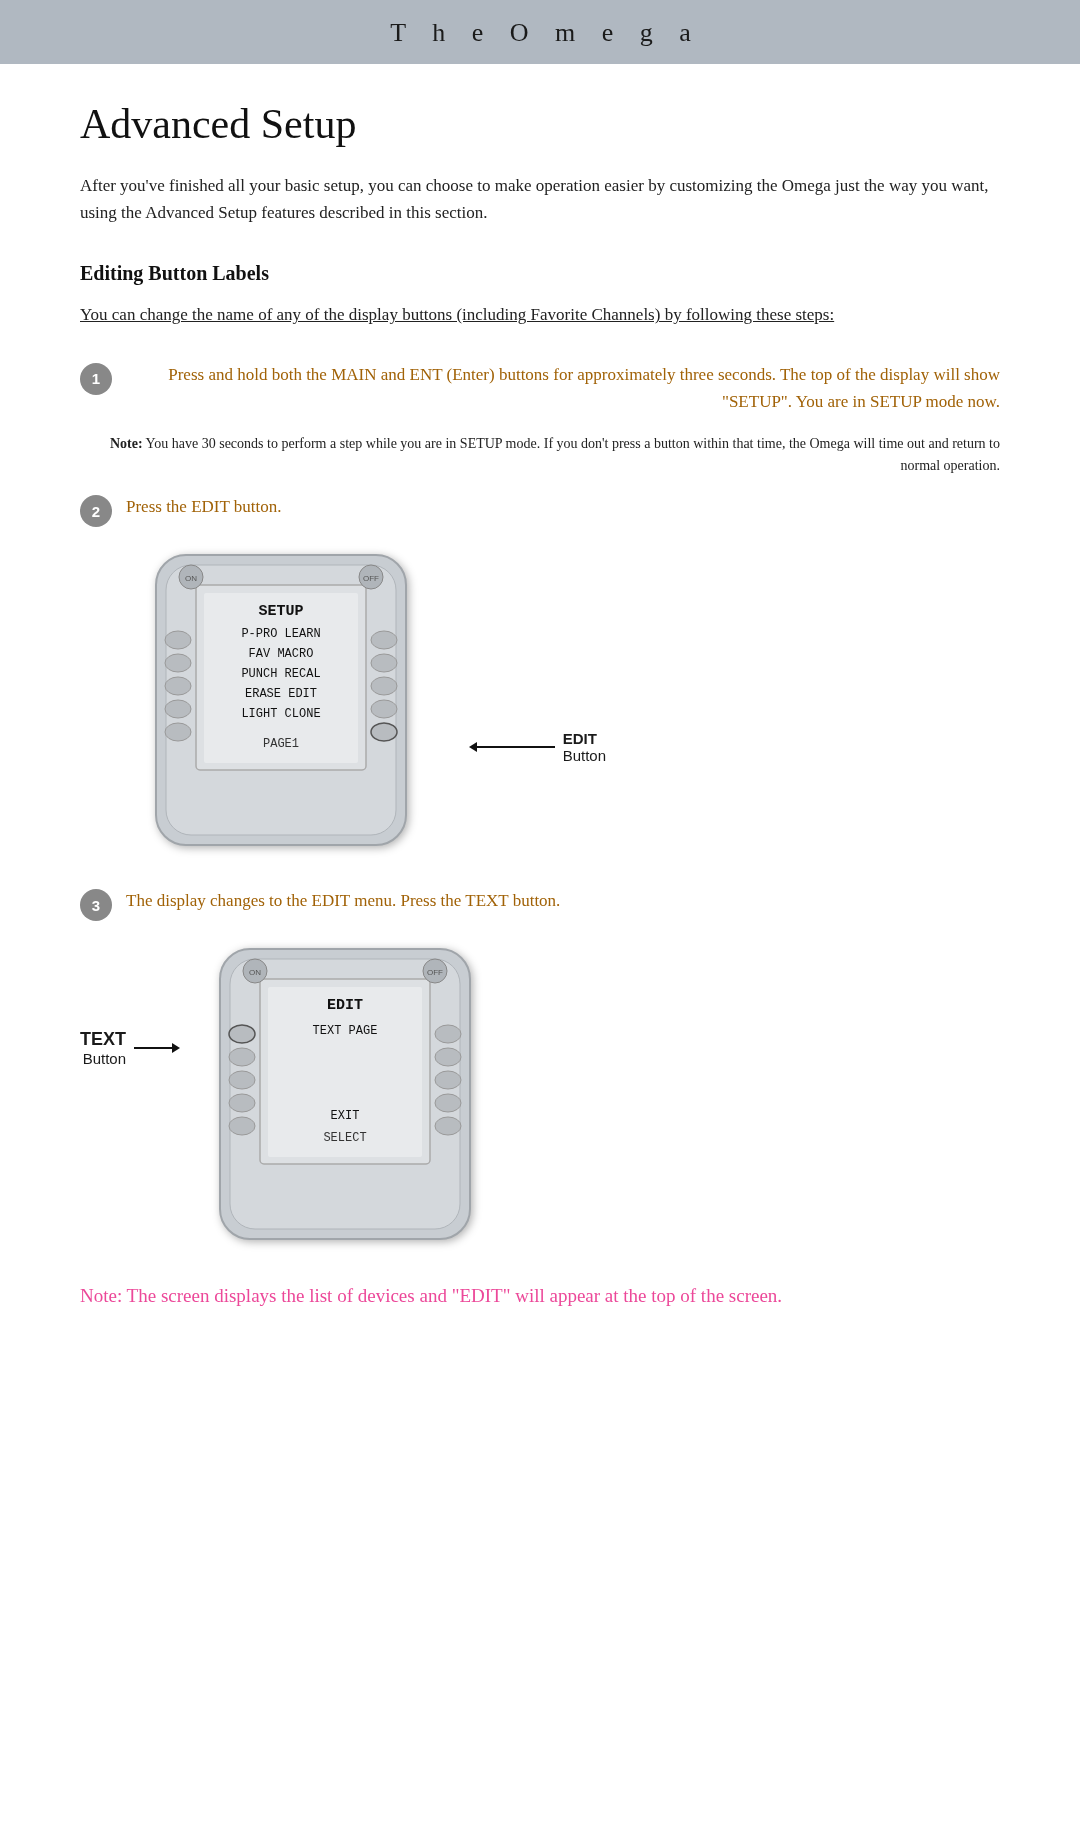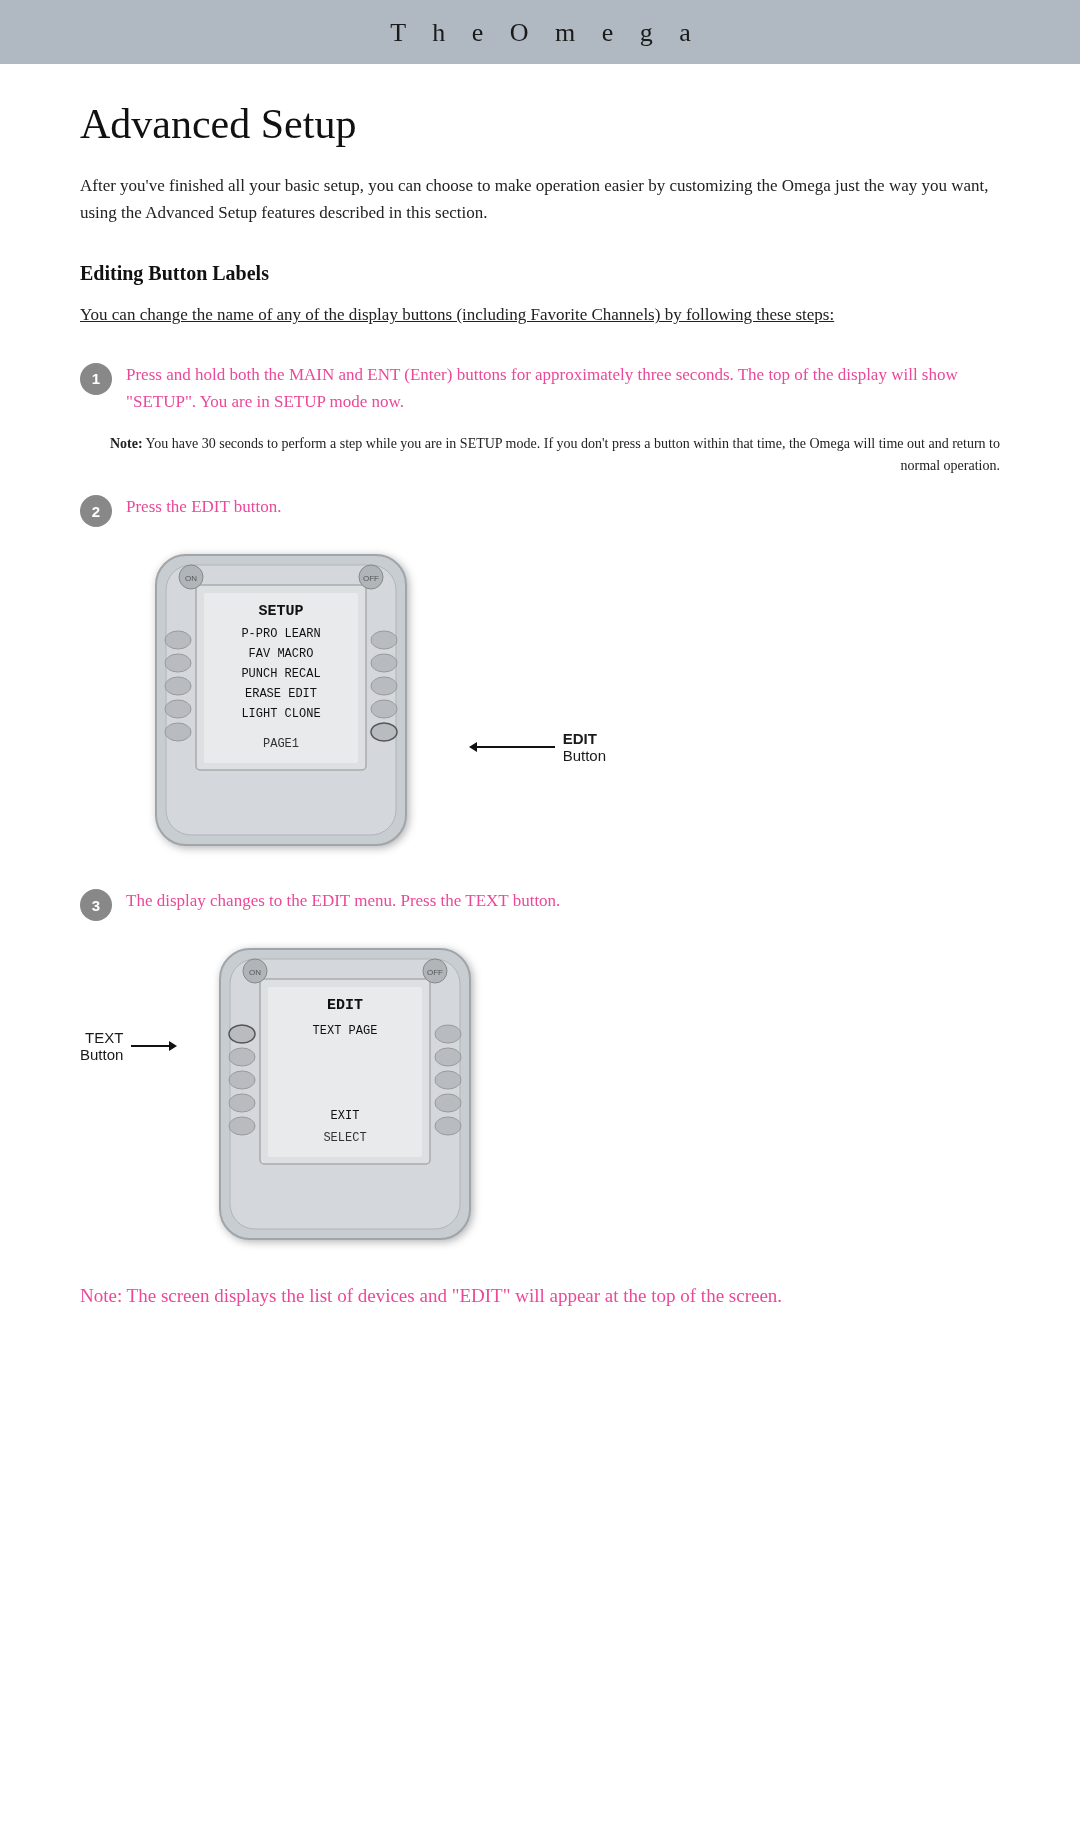--- a/index.html
+++ b/index.html
@@ -86,21 +86,22 @@
       font-size: 15px;
       font-weight: bold;
       font-family: Arial, sans-serif;
       flex-shrink: 0;
       margin-top: 2px;
     }
 
     .step-text {
       font-size: 17px;
       line-height: 1.6;
-      color: #ec4899;
+      color: #a16207;
+      text-align: right;
     }
 
     
     .note-text {
       font-size: 14px;
       line-height: 1.55;
       color: #222;
       margin-bottom: 17px;
       margin-left: 0;
       text-align: right;
@@ -253,21 +254,21 @@
   <div class="step">
     <div class="step-number">3</div>
     <p class="step-text">The display changes to the EDIT menu. Press the TEXT button.</p>
   </div>
 
   <div class="second-device-row">
 
     <div class="callout-left-block">
       <div style="display:flex; align-items:center;">
         <div style="margin-right:8px; text-align:right;">
-          <div style="font-weight:normal; font-family:Arial,sans-serif; font-size:15px;">TEXT</div>
+          <div style="font-weight:bold; font-family:Arial,sans-serif; font-size:18px;">TEXT</div>
           <div style="font-family:Arial,sans-serif; font-size:15px;">Button</div>
         </div>
         <div style="width:40px; height:2px; background:#111; position:relative;">
           <div style="position:absolute; right:-6px; top:-4px; width:0; height:0; border-top:5px solid transparent; border-bottom:5px solid transparent; border-left:8px solid #111;"></div>
         </div>
       </div>
     </div>
 
     <div class="remote-wrapper" style="margin-left:10px;">
       <svg class="remote-svg" width="310" height="310" viewBox="0 0 310 310" xmlns="http://www.w3.org/2000/svg">

